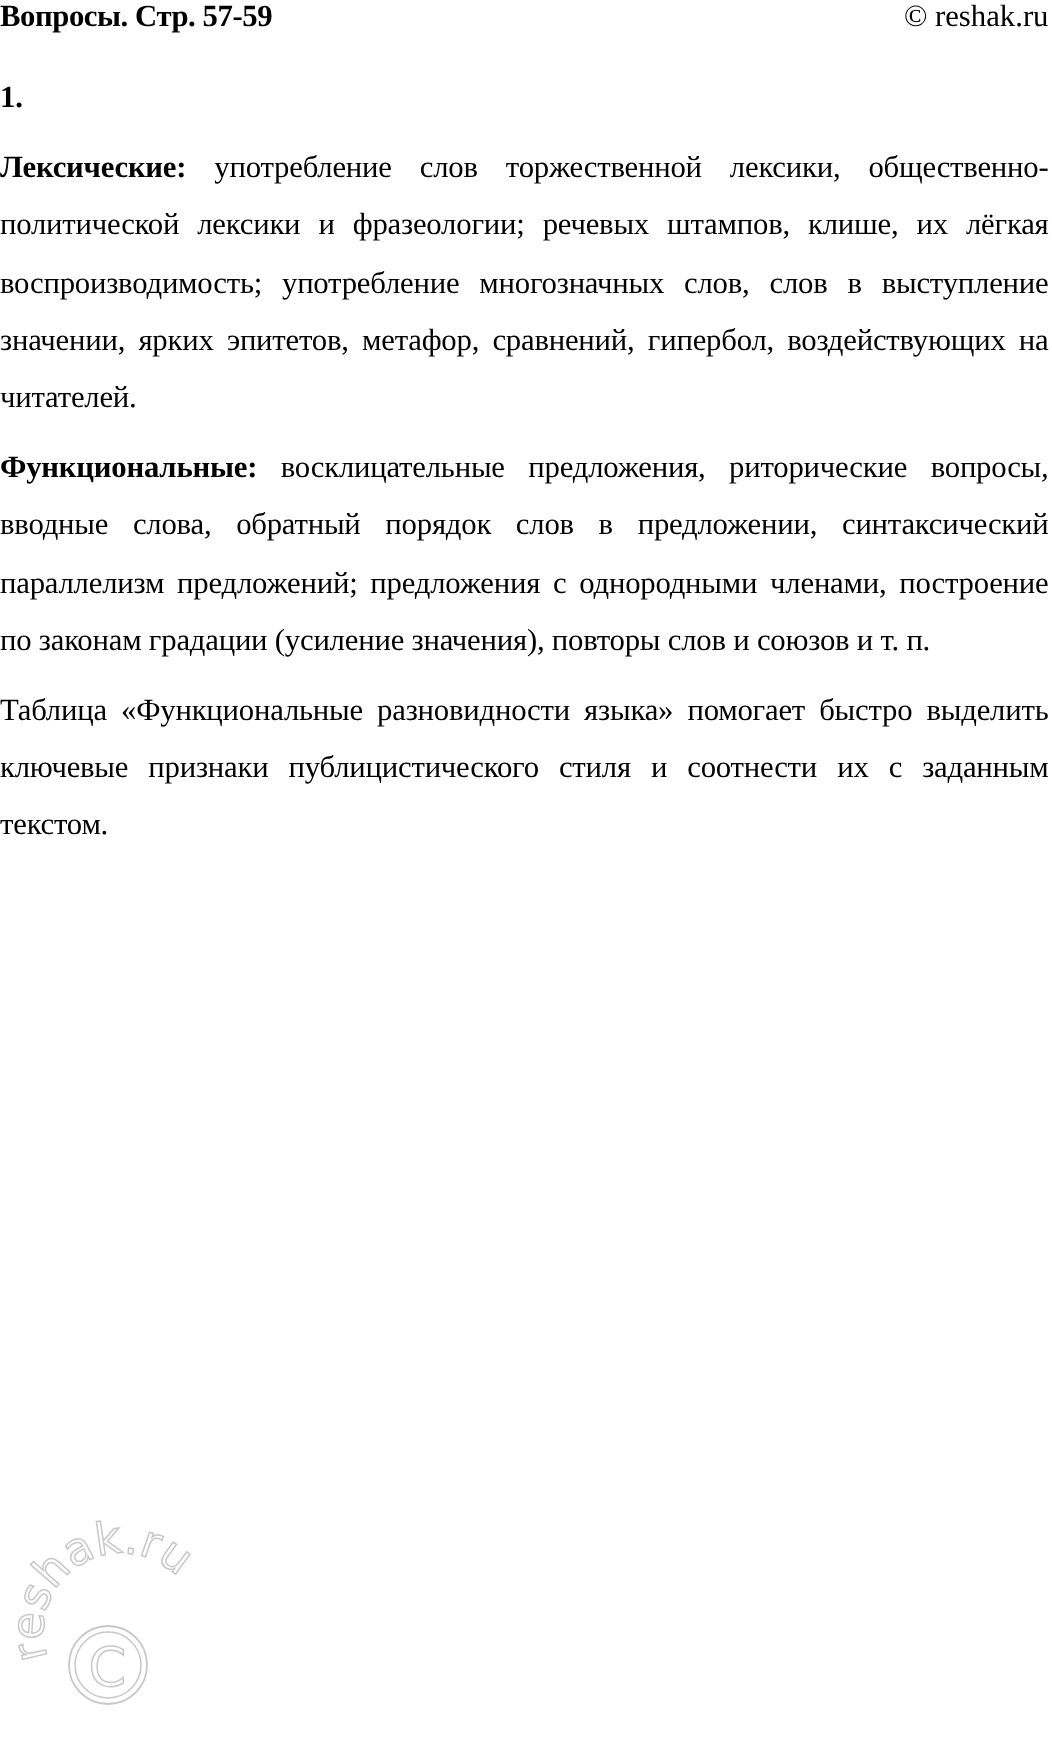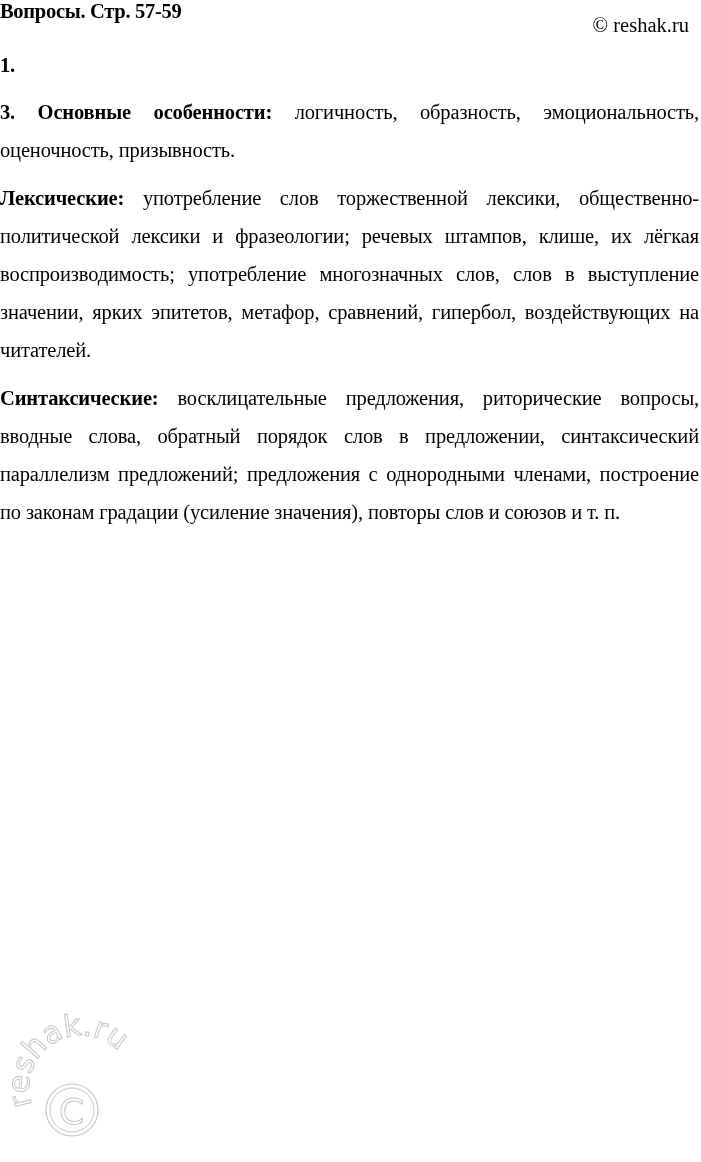--- a/index.html
+++ b/index.html
@@ -22,21 +22,21 @@
       width: 701px;
       height: 24px;
       display: flex;
       justify-content: space-between;
       align-items: flex-start;
       font-size: 20.5px;
       line-height: 22px;
       gap: 14px;
     }
     .header .title { font-weight: bold; letter-spacing: -0.3px; }
-    .header .copy { font-weight: normal; padding-right: 12px; margin-top: 14px; }
+    .header .copy { font-weight: normal; padding-right: 2px; }
     .content {
       position: absolute;
       left: 0;
       top: 46px;
       width: 699px;
     }
     .para {
       font-size: 20.5px;
       line-height: 38.2px;
       margin: 0 0 9px 0;
@@ -61,30 +61,30 @@
 <div class="header">
   <span class="title">Вопросы. Стр. 57-59</span>
   <span class="copy">© reshak.ru</span>
 </div>
 
 <div class="content">
   <p class="para left"><b>1.</b></p>
 
 
 
-  <p class="para"><b>3. Основные особенности:</b><span> логичность, образность, эмоциональность, оценочность, призывность.</span></p>
 
 
   <p class="para"><b>Лексические:</b><span> употребление слов торжественной лексики, общественно-политической лексики и фразеологии; речевых штампов, клише, их лёгкая воспроизводимость; употребление многозначных слов, слов в выступление значении, ярких эпитетов, метафор, сравнений, гипербол, воздействующих на читателей.</span></p>
 
 
-  <p class="para"><b>Синтаксические:</b><span> восклицательные предложения, риторические вопросы, вводные слова, обратный порядок слов в предложении, синтаксический параллелизм предложений; предложения с однородными членами, построение по законам градации (усиление значения), повторы слов и союзов и т. п.</span></p>
+  <p class="para"><b>Функциональные:</b><span> восклицательные предложения, риторические вопросы, вводные слова, обратный порядок слов в предложении, синтаксический параллелизм предложений; предложения с однородными членами, построение по законам градации (усиление значения), повторы слов и союзов и т. п.</span></p>
 
 
 
+  <p class="para">Таблица «Функциональные разновидности языка» помогает быстро выделить ключевые признаки публицистического стиля и соотнести их с заданным текстом.</p>
 </div>
 
 <div class="watermark">
   <svg width="150" height="140" viewBox="0 0 150 140">
     <defs>
       <path id="arc" d="M 20 95 A 52 52 0 0 1 118 60"></path>
     </defs>
     <circle cx="60" cy="100" r="26" fill="none" stroke="#9a9a9a" stroke-width="1.2"></circle>
     <circle cx="60" cy="100" r="22" fill="none" stroke="#9a9a9a" stroke-width="1"></circle>
     <text x="47" y="114" font-family="DejaVu Sans, sans-serif" font-size="36" fill="none" stroke="#9a9a9a" stroke-width="1">C</text>

